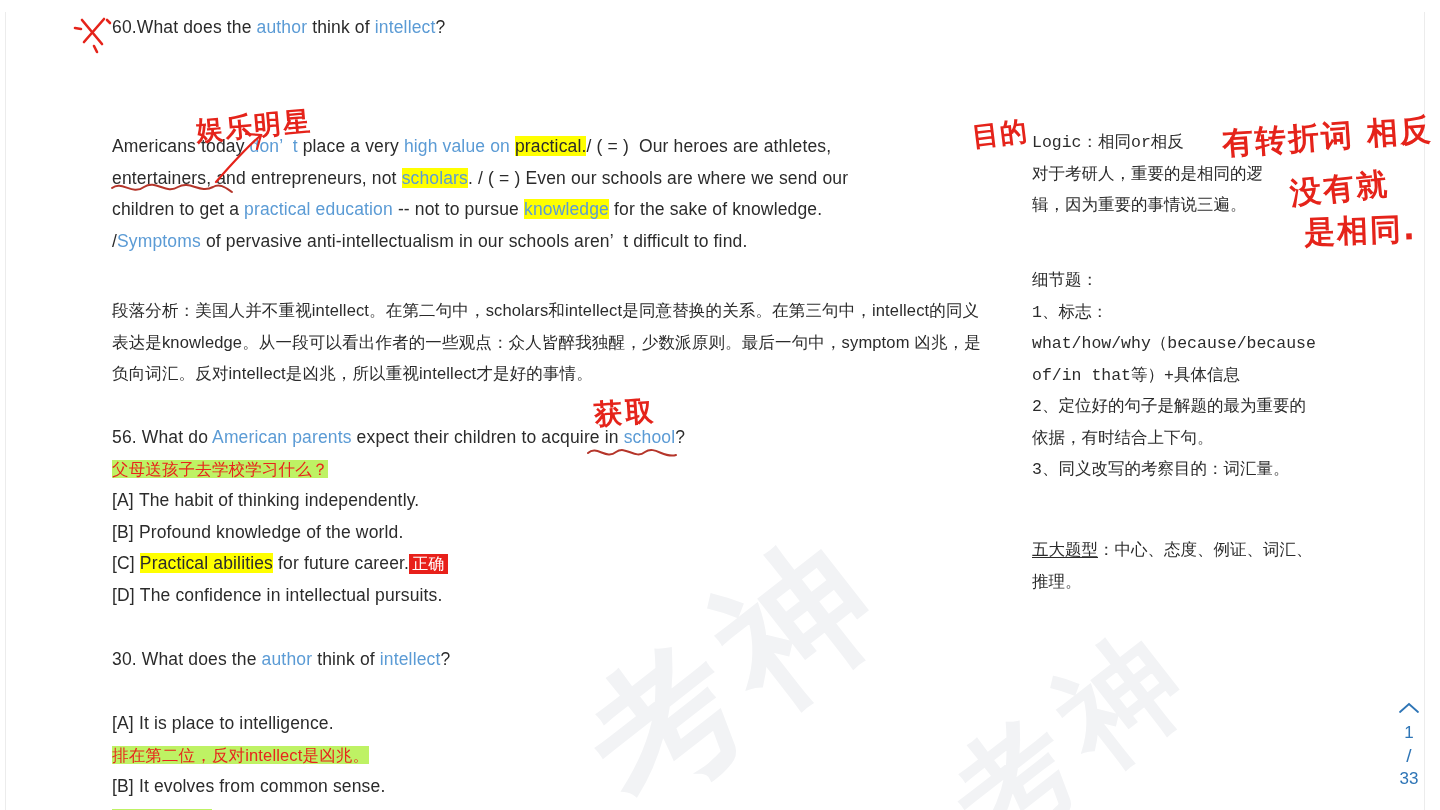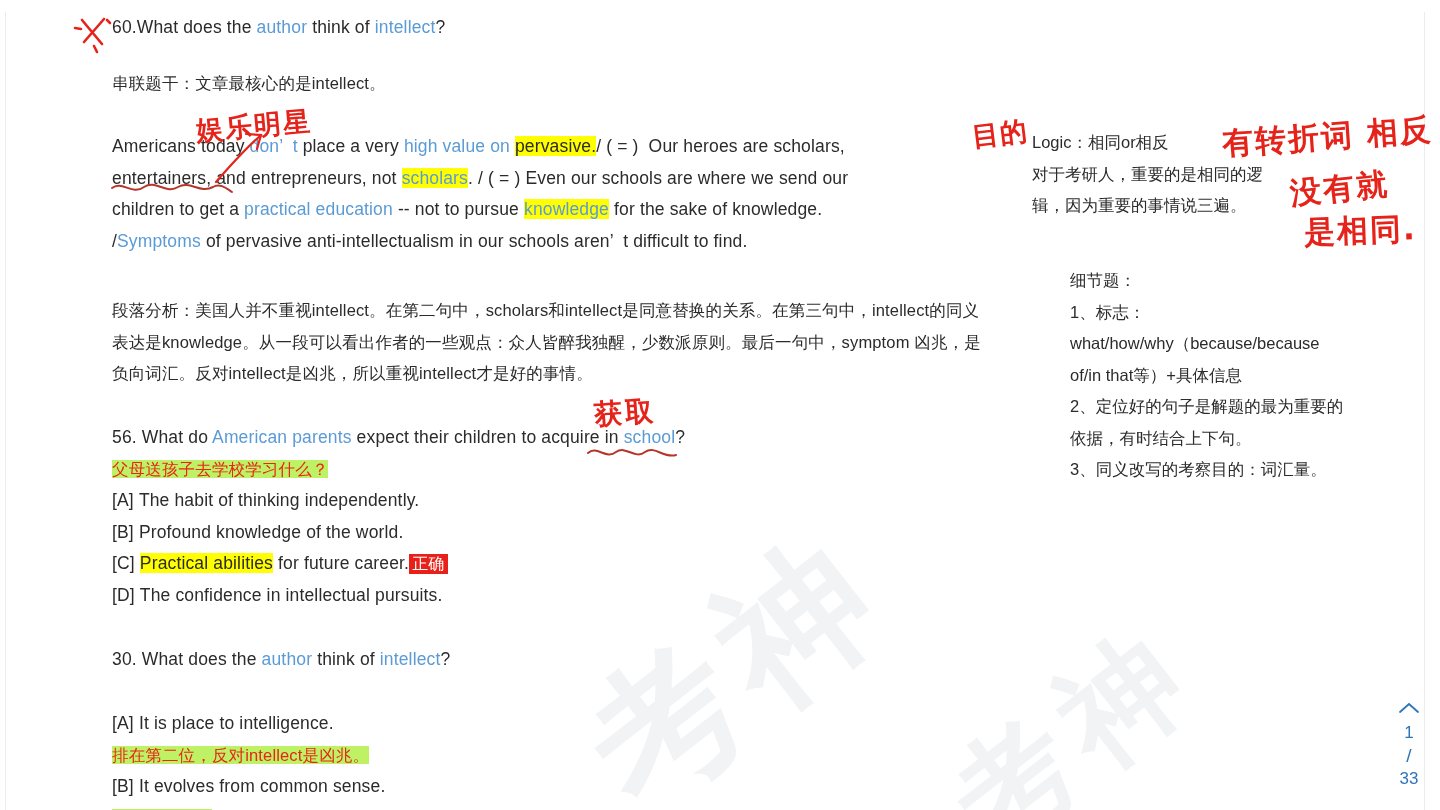--- a/index.html
+++ b/index.html
@@ -86,23 +86,24 @@
   #para-cn     { left: 112px; top: 283px; width: 880px; }
   #q56         { left: 112px; top: 410px; width: 830px; }
   #q60         { left: 112px; top: 632px; width: 830px; }
   #q60-opts    { left: 112px; top: 696px; width: 830px; }
   .right-block {
     color: #2b2b2b;
     font-size: 16.5px;
     line-height: 31.5px;
     white-space: pre-wrap;
     margin: 0;
+    font-family: Liberation Mono, monospace;
   }
   #right-logic  { position: absolute; left: 1032px; top: 115px; width: 345px; }
-  #right-detail { position: absolute; left: 1032px; top: 253px; width: 360px; margin-left: 38px; }
+  #right-detail { position: absolute; left: 1032px; top: 253px; width: 360px; }
   #right-types  { position: absolute; left: 1032px; top: 523px; width: 360px; }
   .underline-cn { text-decoration: underline; text-underline-offset: 2px; }
 
   
   .ink {
     position: absolute;
     pointer-events: none;
   }
   .ink svg { display: block; overflow: visible; }
 
@@ -146,23 +147,22 @@
 <div id="page">
 
   <div class="edge-left"></div>
   <div class="edge-right"></div>
 
   <div class="watermark wm-1">考神</div>
   <div class="watermark wm-2">考神</div>
 
   <div class="doc-text" id="q-head"><span>60.What does the </span><span class="blue">author</span><span> think of </span><span class="blue">intellect</span><span>?</span></div>
 
-  <div class="doc-text cn" id="para-main">串联题干：文章最核心的是intellect。</div>
-
-  <div class="doc-text" id="para-en"><span>Americans today </span><span class="blue">don’  t</span><span> place a very </span><span class="blue">high value on </span><span class="hl">pervasive.</span><span>/ ( = )  Our heroes are scholars,</span>
+
+  <div class="doc-text" id="para-en"><span>Americans today </span><span class="blue">don’  t</span><span> place a very </span><span class="blue">high value on </span><span class="hl">practical.</span><span>/ ( = )  Our heroes are athletes,</span>
 <span>entertainers, and entrepreneurs, not </span><span class="hl blue">scholars</span><span>. / ( = ) Even our schools are where we send our</span>
 <span>children to get a </span><span class="blue">practical education</span><span> -- not to pursue </span><span class="hl blue">knowledge</span><span> for the sake of knowledge.</span>
 <span>/</span><span class="blue">Symptoms</span><span> of pervasive anti-intellectualism in our schools aren’  t difficult to find.</span></div>
 
   <div class="doc-text cn" id="para-cn">段落分析：美国人并不重视intellect。在第二句中，scholars和intellect是同意替换的关系。在第三句中，intellect的同义表达是knowledge。从一段可以看出作者的一些观点：众人皆醉我独醒，少数派原则。最后一句中，symptom 凶兆，是负向词汇。反对intellect是凶兆，所以重视intellect才是好的事情。</div>
 
   <div class="doc-text" id="q56"><span>56. What do </span><span class="blue">American parents</span><span> expect their children to acquire in </span><span class="blue">school</span><span>?</span>
 <span class="hl-red cn">父母送孩子去学校学习什么？</span>
 <span>[A]</span> <span>The habit of thinking independently.</span>
 <span>[B]</span> <span>Profound knowledge of the world.</span>
@@ -181,20 +181,22 @@
 <span>辑，因为重要的事情说三遍。</span></div>
 
   <div class="right-block" id="right-detail"><span>细节题：</span>
 <span>1、标志：</span>
 <span>what/how/why（because/because</span>
 <span>of/in that等）+具体信息</span>
 <span>2、定位好的句子是解题的最为重要的</span>
 <span>依据，有时结合上下句。</span>
 <span>3、同义改写的考察目的：词汇量。</span></div>
 
+  <div class="right-block" id="right-types"><span class="underline-cn">五大题型</span><span>：中心、态度、例证、词汇、</span>
+<span>推理。</span></div>
 
   <div class="ink" style="left:74px; top:2px;">
     <svg width="40" height="40" viewBox="0 0 40 40">
       <g stroke="#e5231a" stroke-width="2.6" stroke-linecap="round" fill="none">
         <path d="M8 6 L28 30"></path>
         <path d="M30 5 L10 28"></path>
         <path d="M1 14 L7 15"></path>
         <path d="M33 6 L36 9"></path>
         <path d="M20 32 L23 38"></path>
       </g>

